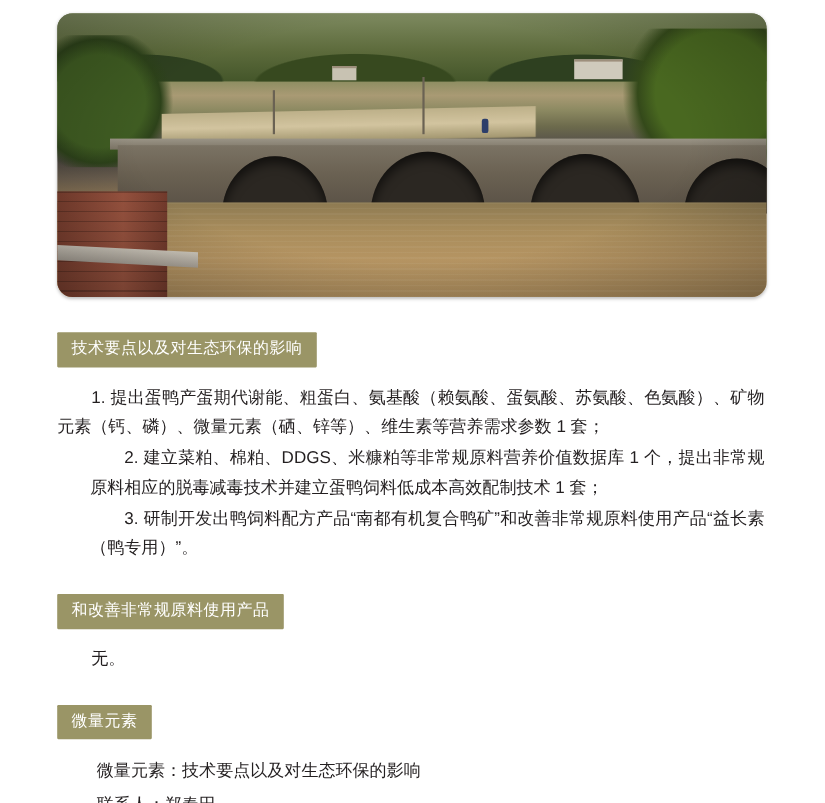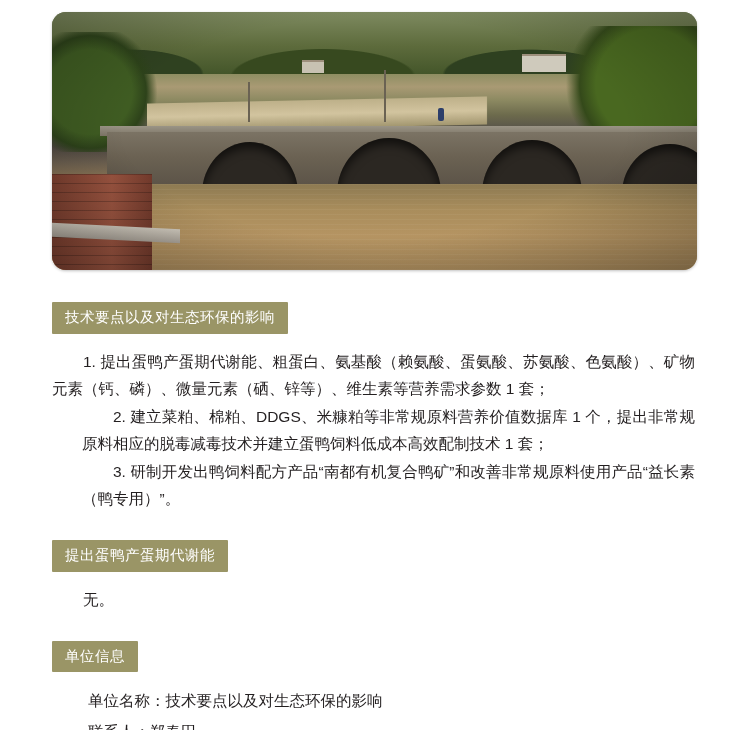--- a/index.html
+++ b/index.html
@@ -236,30 +236,30 @@
   </div>
 
   <div class="head-row first">
     <span class="section-head">技术要点以及对生态环保的影响</span>
   </div>
   <p class="para">1. 提出蛋鸭产蛋期代谢能、粗蛋白、氨基酸（赖氨酸、蛋氨酸、苏氨酸、色氨酸）、矿物元素（钙、磷）、微量元素（硒、锌等）、维生素等营养需求参数 1 套；</p>
   <p class="para">2. 建立菜粕、棉粕、DDGS、米糠粕等非常规原料营养价值数据库 1 个，提出非常规原料相应的脱毒减毒技术并建立蛋鸭饲料低成本高效配制技术 1 套；</p>
   <p class="para">3. 研制开发出鸭饲料配方产品“南都有机复合鸭矿”和改善非常规原料使用产品“益长素（鸭专用）”。</p>
 
   <div class="head-row">
-    <span class="section-head">提出蛋鸭产蛋期代谢能</span>
+    <span class="section-head">和改善非常规原料使用产品</span>
   </div>
   <p class="plain">无。</p>
 
   <div class="head-row">
-    <span class="section-head">单位信息</span>
+    <span class="section-head">微量元素</span>
   </div>
   <ul class="info-list">
     <li>
-      <span class="info-label">单位名称：</span><span class="info-value">技术要点以及对生态环保的影响</span>
+      <span class="info-label">微量元素：</span><span class="info-value">技术要点以及对生态环保的影响</span>
     </li>
     <li>
       <span class="info-label">联系人：</span><span class="info-value">郑春田</span>
     </li>
 
   </ul>
 
 </div>
 
 </body></html>

